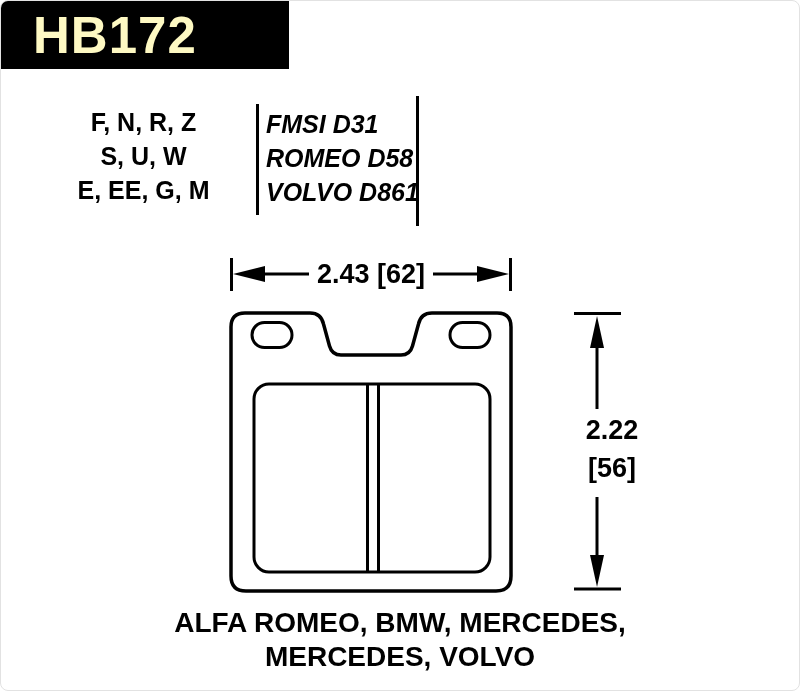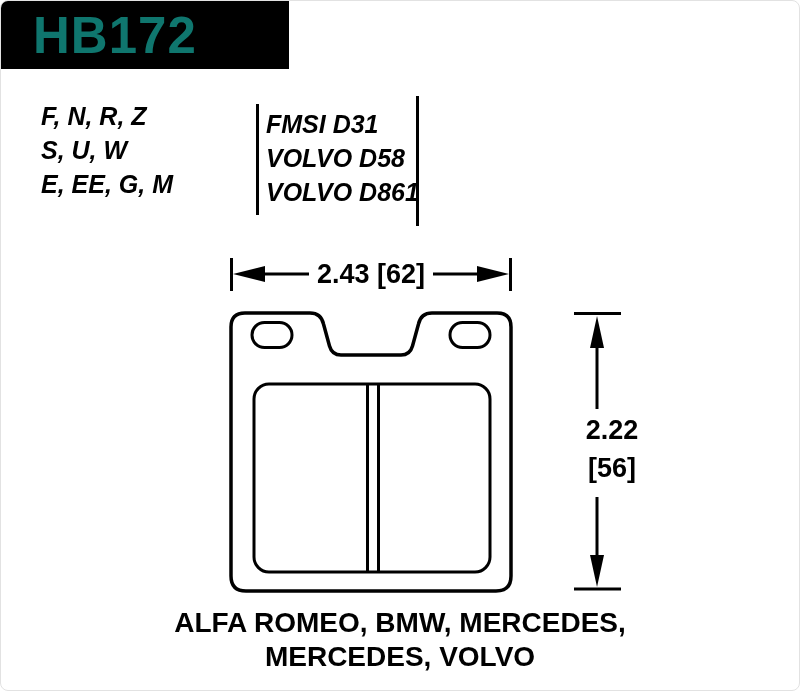--- a/index.html
+++ b/index.html
@@ -14,35 +14,35 @@
     overflow: hidden;
     border: 1px solid #e2e2e2;
     border-radius: 8px;
     box-sizing: border-box;
   }
   .header-bar {
     position: absolute;
     left: 0; top: 8;
     width: 288px; height: 68px;
     background: #000;
-    color: #0f766e;
+    color: #fef9c3;
     display: flex;
     align-items: center;
     padding-left: 32px;
     font-size: 51px;
     letter-spacing: 1px;
     box-sizing: border-box;
   }
   .spec-col {
     position: absolute;
     font-size: 25px;
     line-height: 34px;
     white-space: nowrap;
   }
-  .col-compounds { left: 40px; top: 98px; width: 205px; text-align: left; font-style: italic; }
+  .col-compounds { left: 40px; top: 104px; width: 205px; text-align: center; }
   .col-fmsi      { left: 265px; top: 106px; text-align: left; font-style: italic; }
   .col-thickness { left: 575px; top: 106px; text-align: left; }
   .vline { position: absolute; width: 3px; background: #000; }
   .vline-1 { left: 255px; top: 103px; height: 111px; }
   .vline-2 { left: 415px; top: 95px;  height: 130px; }
   svg.linework { position: absolute; left: 0; top: 0; }
   .stroke { stroke: #000; fill: none; }
   .dim-text {
     font-family: "Liberation Sans", sans-serif;
     font-weight: bold;
@@ -69,21 +69,21 @@
   </div>
 
   <div class="spec-col col-compounds">
     <div>F, N, R, Z</div>
     <div>S, U, W</div>
     <div>E, EE, G, M</div>
   </div>
 
   <div class="spec-col col-fmsi">
     <div>FMSI D31</div>
-    <div>VOLVO D58</div>
+    <div>ROMEO D58</div>
     <div>VOLVO D861</div>
   </div>
 
 
   <div class="vline vline-1"></div>
   <div class="vline vline-2"></div>
 
   <svg class="linework" width="800" height="691" viewBox="0 0 800 691">
 
     <g>

